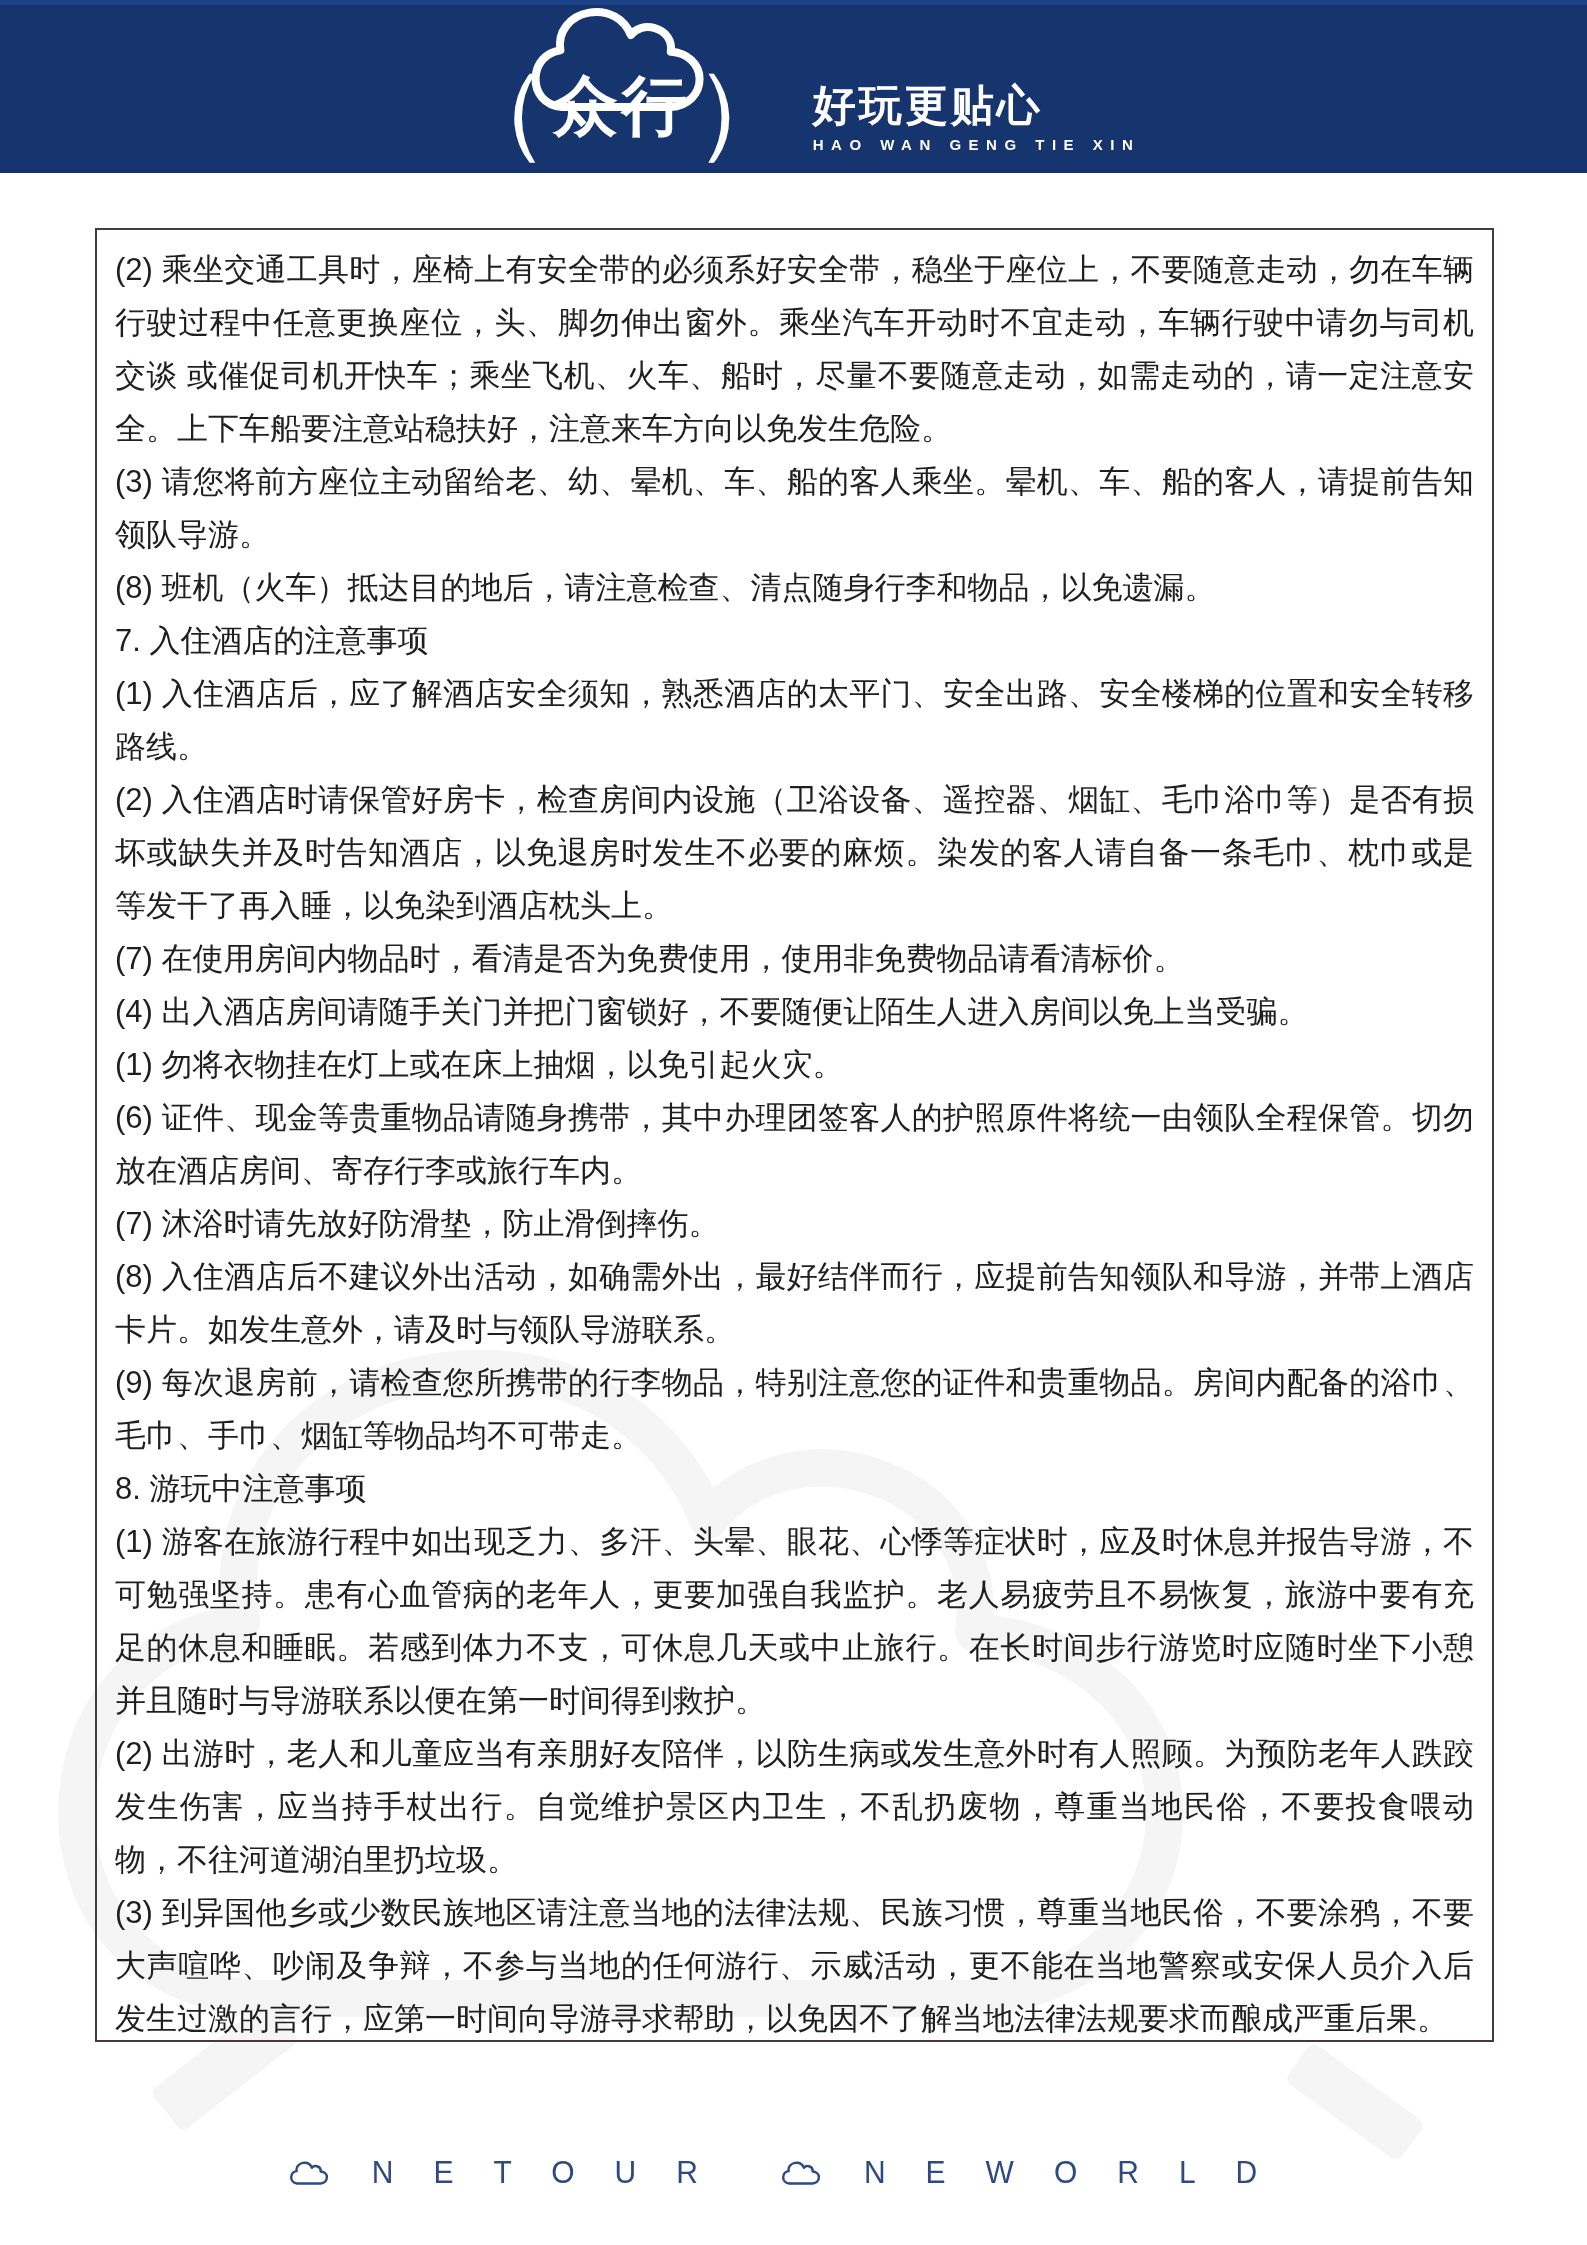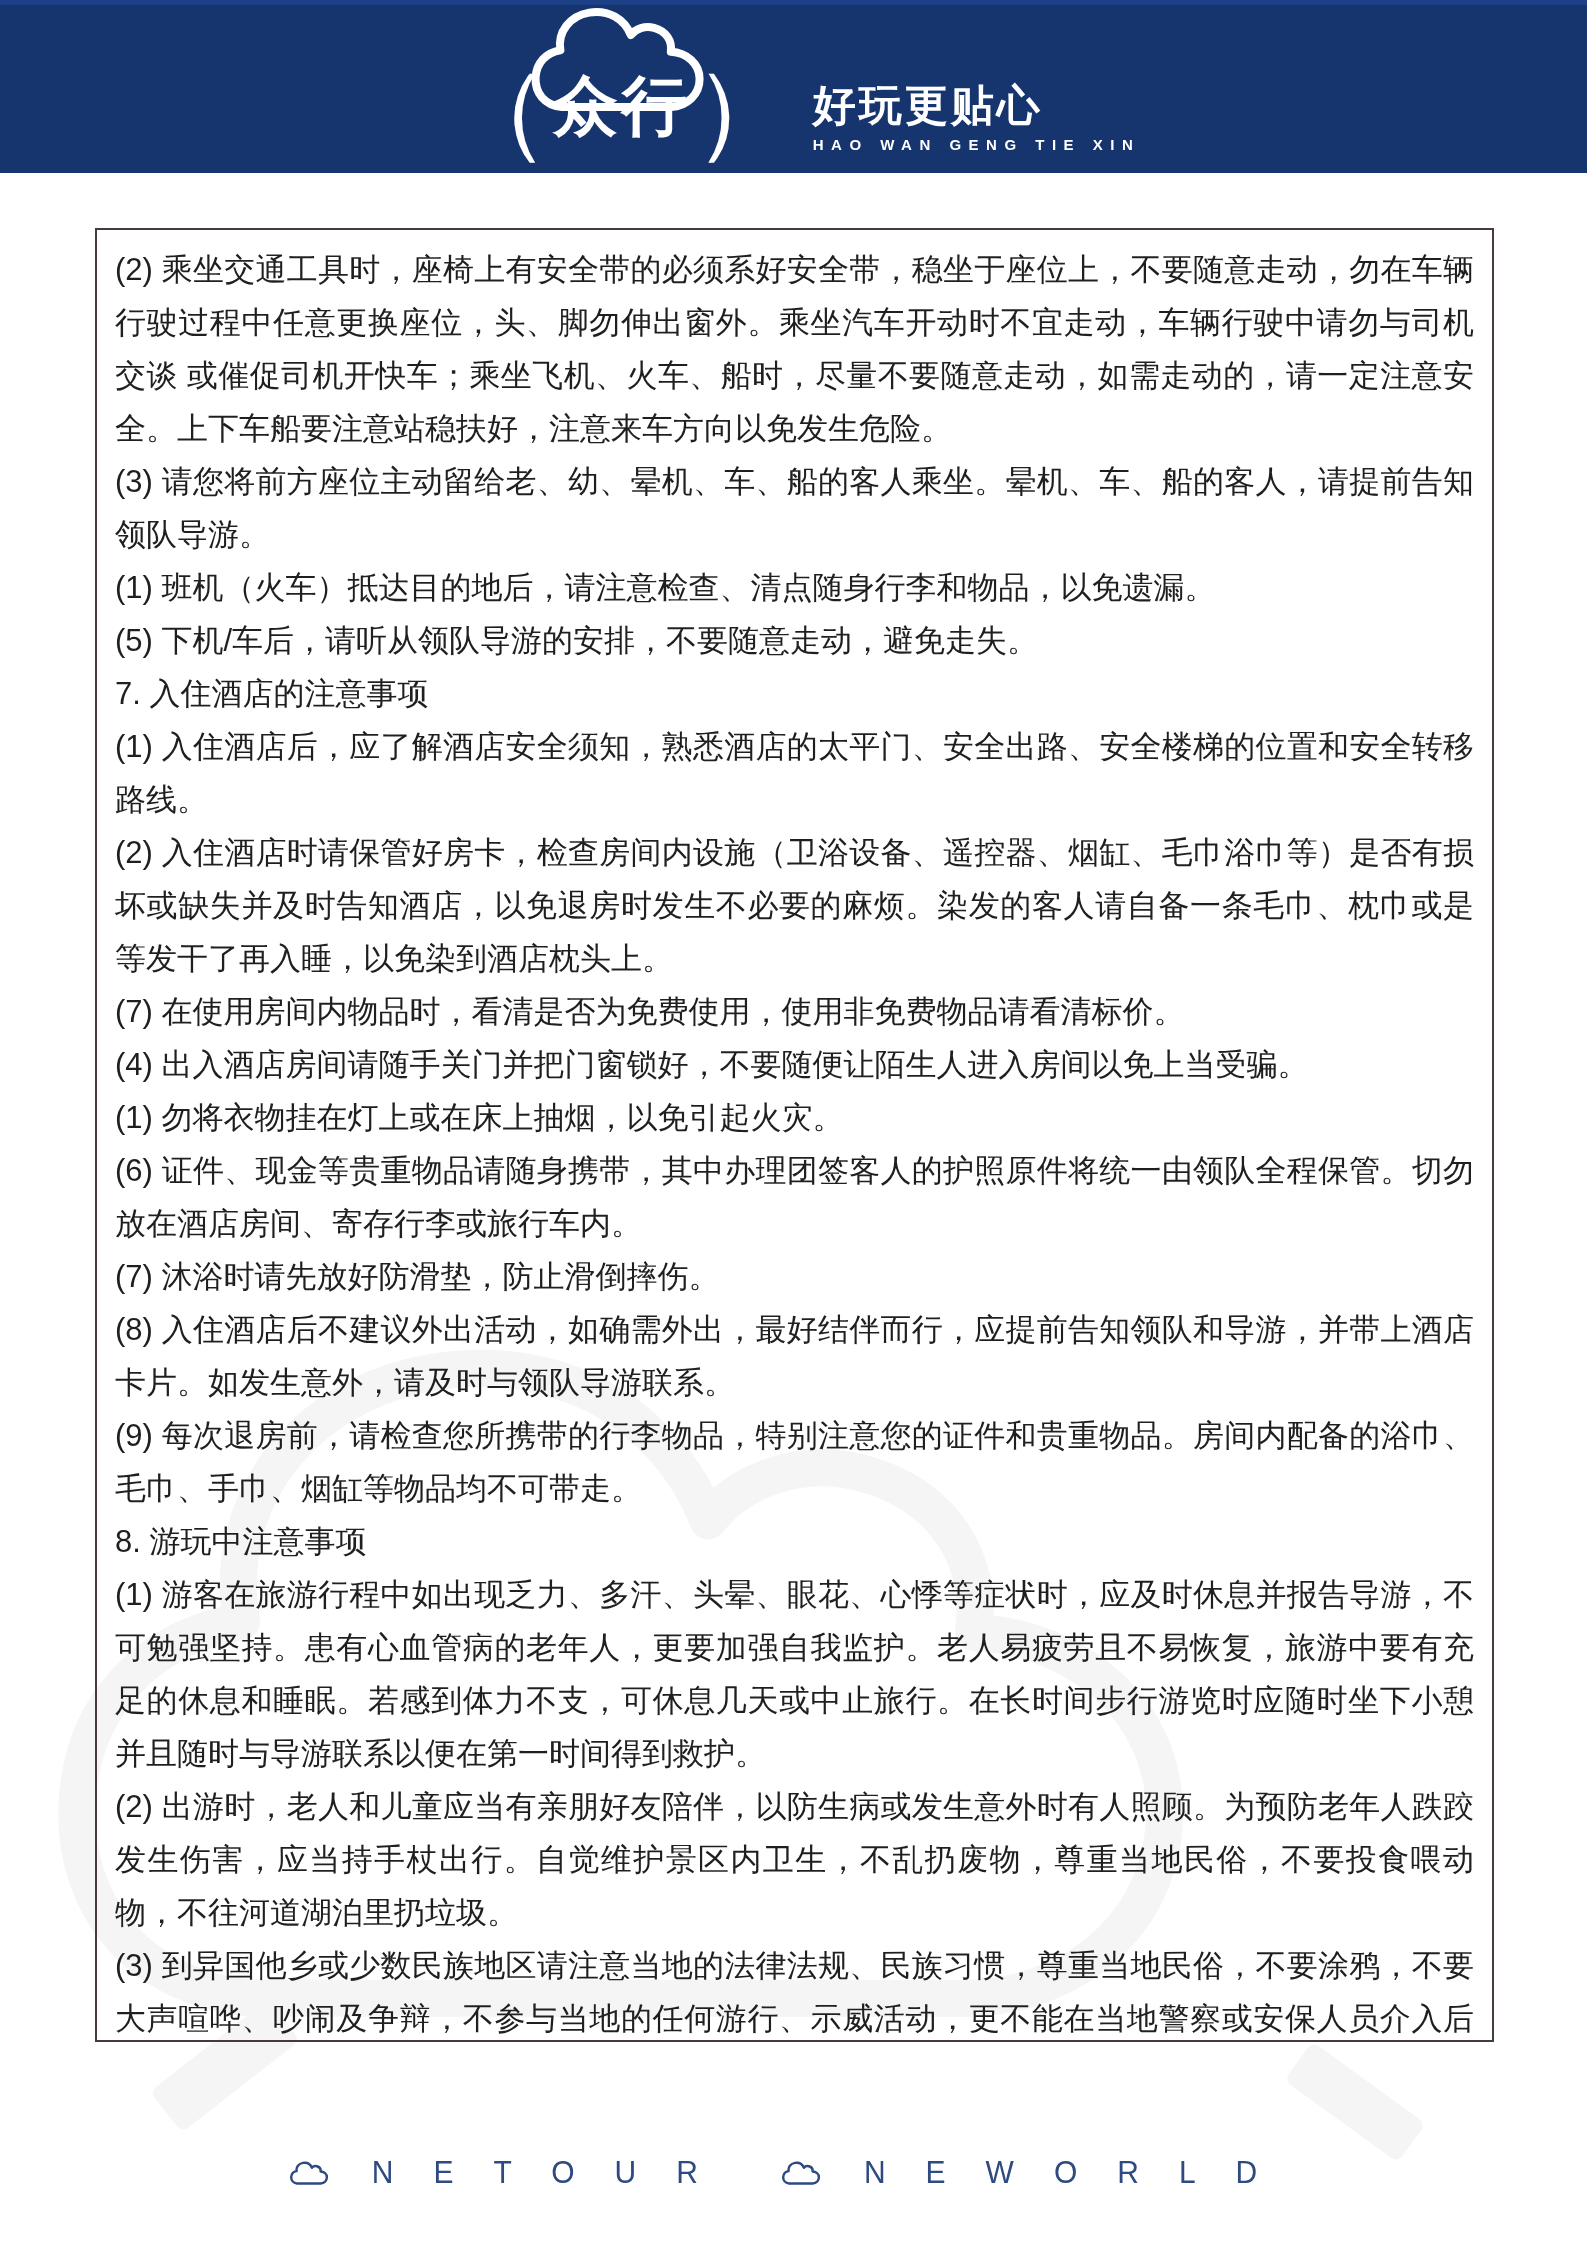--- a/index.html
+++ b/index.html
@@ -109,22 +109,21 @@
              C 170 45 178 57 176 71
              C 196 72 212 86 212 105
              C 212 124 197 139 176 140 Z" stroke="#f5f5f5" stroke-width="7" stroke-linejoin="round" stroke-linecap="round"></path>
   </svg>
   <div class="swoosh s1"></div>
   <div class="swoosh s2"></div>
 
   <section class="notice-box">
       <p class="para"><span>(2) 乘坐交通工具时，座椅上有安全带的必须系好安全带，稳坐于座位上，不要随意走动，勿在车辆行驶过程中任意更换座位，头、脚勿伸出窗外。乘坐汽车开动时不宜走动，车辆行驶中请勿与司机交谈 或催促司机开快车；乘坐飞机、火车、船时，尽量不要随意走动，如需走动的，请一定注意安全。上下车船要注意站稳扶好，注意来车方向以免发生危险。</span></p>
       <p class="para"><span>(3) 请您将前方座位主动留给老、幼、晕机、车、船的客人乘坐。晕机、车、船的客人，请提前告知领队导游。</span></p>
-      <p class="para"><span>(1) 班机（火车）抵达目的地后，请注意检查、清点随身行李和物品，以免遗漏。</span></p>
-      <p class="para"><span>(5) 下机/车后，请听从领队导游的安排，不要随意走动，避免走失。</span></p>
+      <p class="para"><span>(8) 班机（火车）抵达目的地后，请注意检查、清点随身行李和物品，以免遗漏。</span></p>
       <p class="para"><span class="b">7. 入住酒店的注意事项</span></p>
       <p class="para"><span class="b">(1) 入住酒店后，应了解酒店安全须知，熟悉酒店的太平门、安全出路、安全楼梯的位置和安全转移路线。</span></p>
       <p class="para"><span>(2) 入住酒店时请保管好房卡，检查房间内设施（卫浴设备、遥控器、烟缸、毛巾浴巾等）是否有损坏或缺失并及时告知酒店，以免退房时发生不必要的麻烦。染发的客人请自备一条毛巾、枕巾或是等发干了再入睡，以免染到酒店枕头上。</span></p>
       <p class="para"><span>(7) 在使用房间内物品时，看清是否为免费使用，使用非免费物品请看清标价。</span></p>
       <p class="para"><span>(4) 出入酒店房间请随手关门并把门窗锁好，不要随便让陌生人进入房间以免上当受骗。</span></p>
       <p class="para"><span>(1) 勿将衣物挂在灯上或在床上抽烟，以免引起火灾。</span></p>
       <p class="para"><span class="b">(6) 证件、现金等贵重物品请随身携带，其中办理团签客人的护照原件将统一由领队全程保管。切勿放在酒店房间、寄存行李或旅行车内。</span></p>
       <p class="para"><span class="b">(7) 沐浴时请先放好防滑垫，防止滑倒摔伤。</span></p>
       <p class="para"><span>(8) 入住酒店后不建议外出活动，如确需外出，最好结伴而行，应提前告知领队和导游，并带上酒店卡片。如发生意外，请及时与领队导游联系。</span></p>
       <p class="para"><span>(9) 每次退房前，请检查您所携带的行李物品，特别注意您的证件和贵重物品。房间内配备的浴巾、毛巾、手巾、烟缸等物品均不可带走。</span></p>

